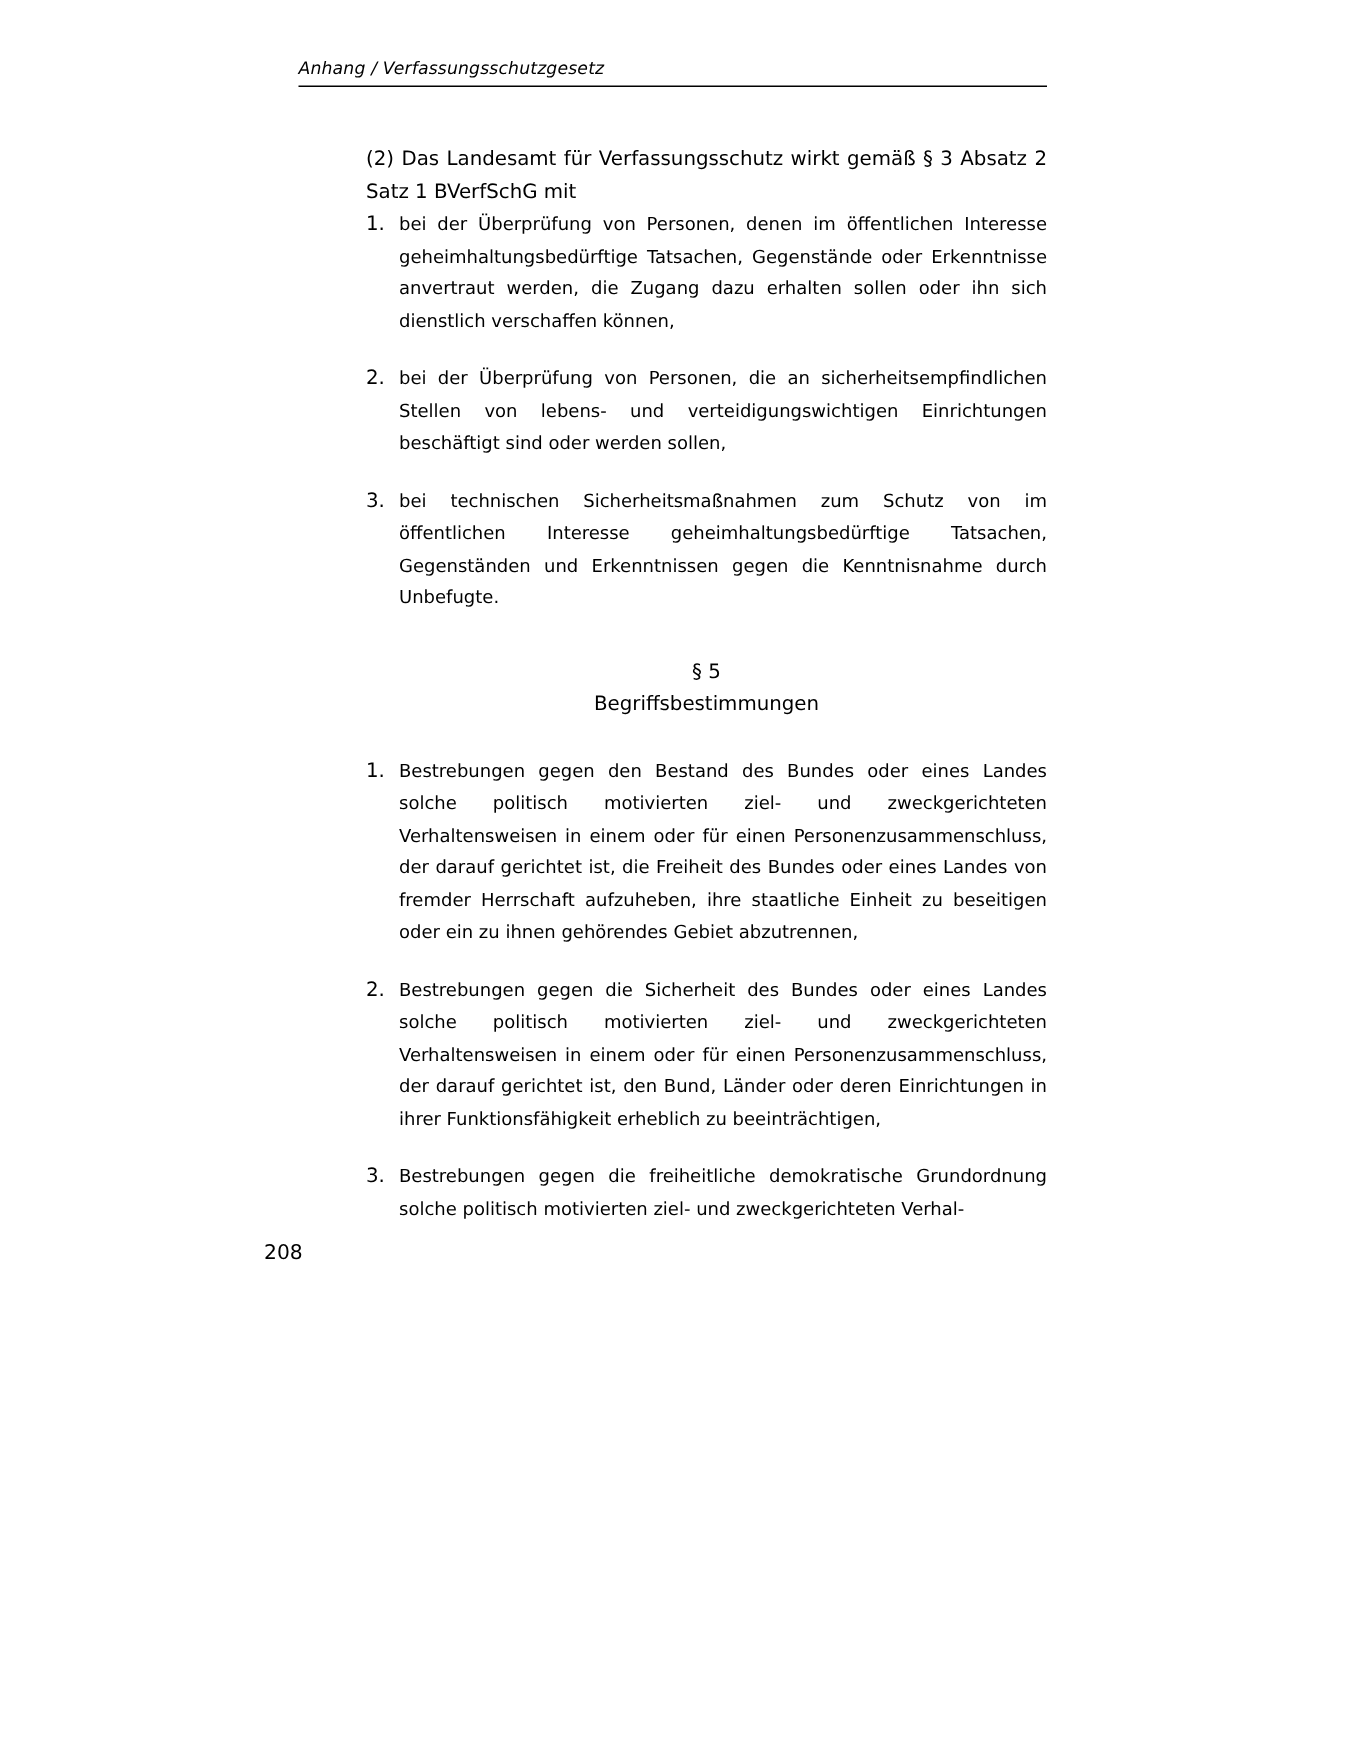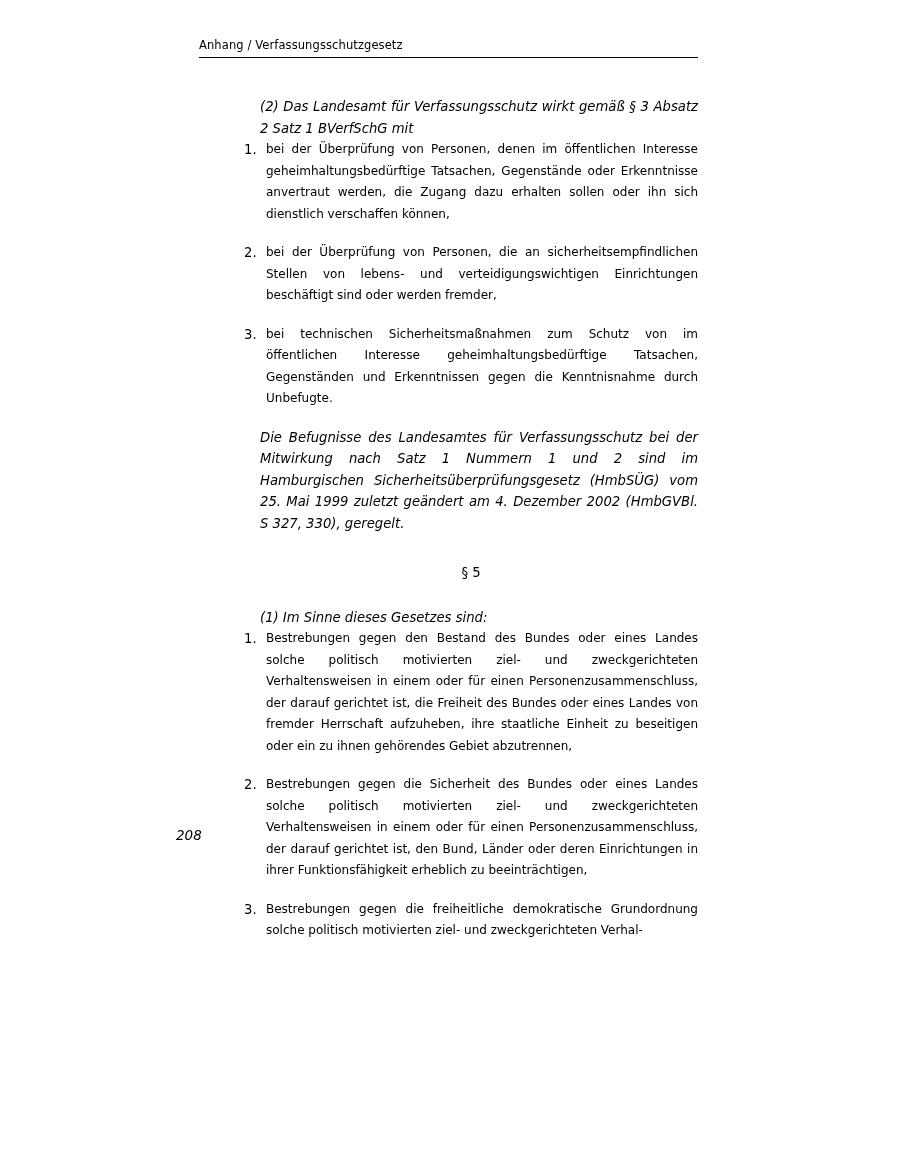--- a/index.html
+++ b/index.html
@@ -20,45 +20,45 @@
     left: 0;
     top: 0;
     width: 900px;
     height: 1164px;
   }
   .header {
     position: absolute;
     left: 199px;
     top: 38px;
     width: 499px;
+    font-style: italic;
   }
   .header-text {
     font-size: 11.5px;
     letter-spacing: 0.1px;
     color: #000;
     padding-bottom: 5px;
   }
   .header-rule {
     width: 100%;
     height: 1px;
     background: #000;
   }
   .content {
     position: absolute;
     left: 244px;
     top: 96px;
     width: 454px;
   }
   p.para {
-    margin: 0 0 0 16px;
+    margin: 0 0 0 0;
     font-size: 13.2px;
     line-height: 21.5px;
     text-align: justify;
     text-justify: inter-word;
-    font-style: italic;
   }
   .block {
     margin-bottom: 17px;
   }
   .block:last-child {
     margin-bottom: 0;
   }
   .listitem {
     display: flex;
     margin-bottom: 17px;
@@ -88,21 +88,20 @@
     margin-bottom: 23px;
   }
   .section-head div {
     text-align: center;
   }
   .pagenum {
     position: absolute;
     left: 176px;
     top: 827px;
     font-size: 13.5px;
-    font-style: italic;
   }
 </style>
 </head>
 <body>
 
 <div class="page">
 
   <div class="header">
     <div class="header-text">Anhang / Verfassungsschutzgesetz</div>
     <div class="header-rule"></div>
@@ -112,35 +111,34 @@
 
     <p class="para block just">(2) Das Landesamt für Verfassungsschutz wirkt gemäß § 3 Absatz 2 Satz 1 BVerfSchG mit</p>
 
     <div class="listitem">
       <div class="num">1.</div>
       <div class="body just">bei der Überprüfung von Personen, denen im öffentlichen Interesse geheimhaltungsbedürftige Tatsachen, Gegenstände oder Erkenntnisse anvertraut werden, die Zugang dazu erhalten sollen oder ihn sich dienstlich verschaffen können,</div>
     </div>
 
     <div class="listitem">
       <div class="num">2.</div>
-      <div class="body just">bei der Überprüfung von Personen, die an sicherheitsempfindlichen Stellen von lebens- und verteidigungswichtigen Einrichtungen beschäftigt sind oder werden fremder,</div>
+      <div class="body just">bei der Überprüfung von Personen, die an sicherheitsempfindlichen Stellen von lebens- und verteidigungswichtigen Einrichtungen beschäftigt sind oder werden sollen,</div>
     </div>
 
     <div class="listitem">
       <div class="num">3.</div>
       <div class="body just">bei technischen Sicherheitsmaßnahmen zum Schutz von im öffentlichen Interesse geheimhaltungsbedürftige Tatsachen, Gegenständen und Erkenntnissen gegen die Kenntnisnahme durch Unbefugte.</div>
     </div>
 
-    <p class="para block just">Die Befugnisse des Landesamtes für Verfassungsschutz bei der Mitwirkung nach Satz 1 Nummern 1 und 2 sind im Hamburgischen Sicherheitsüberprüfungsgesetz (HmbSÜG) vom 25. Mai 1999 zuletzt geändert am 4. Dezember 2002 (HmbGVBl. S 327, 330), geregelt.</p>
 
     <div class="section-head">
       <div>§ 5</div>
+      <div>Begriffsbestimmungen</div>
     </div>
 
-    <p class="para block">(1) Im Sinne dieses Gesetzes sind:</p>
 
     <div class="listitem">
       <div class="num">1.</div>
       <div class="body just">Bestrebungen gegen den Bestand des Bundes oder eines Landes solche politisch motivierten ziel- und zweckgerichteten Verhaltensweisen in einem oder für einen Personenzusammenschluss, der darauf gerichtet ist, die Freiheit des Bundes oder eines Landes von fremder Herrschaft aufzuheben, ihre staatliche Einheit zu beseitigen oder ein zu ihnen gehörendes Gebiet abzutrennen,</div>
     </div>
 
     <div class="listitem">
       <div class="num">2.</div>
       <div class="body just">Bestrebungen gegen die Sicherheit des Bundes oder eines Landes solche politisch motivierten ziel- und zweckgerichteten Verhaltensweisen in einem oder für einen Personenzusammenschluss, der darauf gerichtet ist, den Bund, Länder oder deren Einrichtungen in ihrer Funktionsfähigkeit erheblich zu beeinträchtigen,</div>
     </div>

